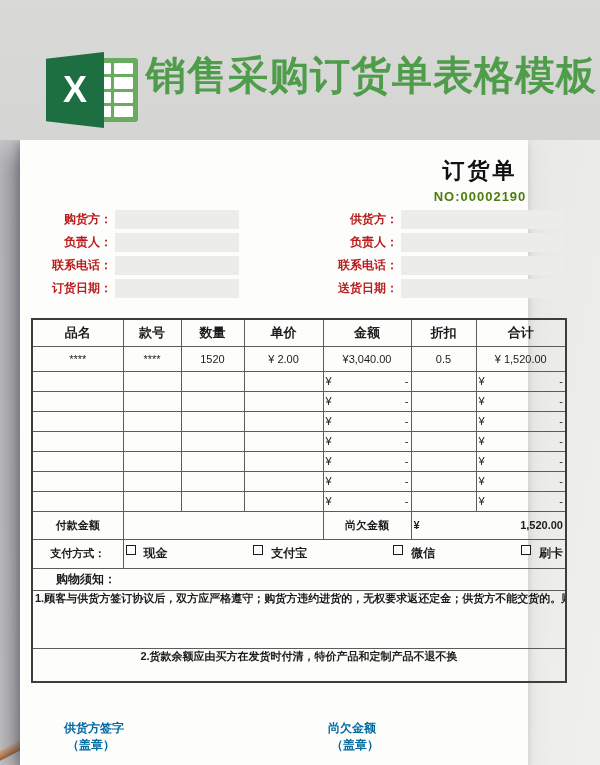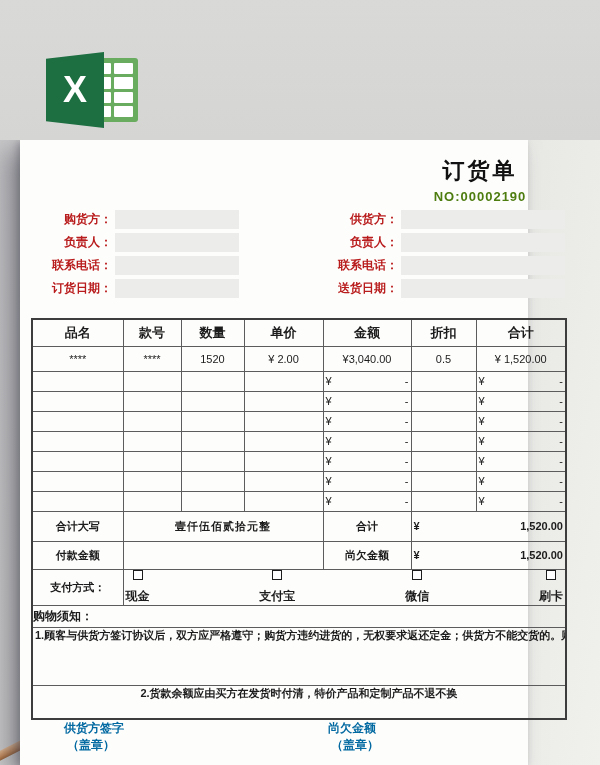--- a/index.html
+++ b/index.html
@@ -70,26 +70,26 @@
   tr.drow { height:25px; } tr.erow { height:20px; }
   td.money { padding:0 9px; }
   td.money .pair { display:flex; justify-content:space-between; align-items:center; }
   tr.sumA { height:30px; } tr.sumB { height:28px;padding-left:48px; } tr.payrow { height:29px; }
   .sumlbl { font-size:12px; font-weight:bold; }
   .sumval { font-size:12px; font-weight:bold; letter-spacing:1px; }
   td.sum-money { padding:0 10px; font-weight:bold; font-size:12px; }
   td.sum-money .pair { display:flex; justify-content:space-between; align-items:center; }
   td.paycell { padding:0 30px 0 40px; }
   .payline { display:flex; justify-content:space-between; align-items:center; }
-  .pay-opt { display:flex; align-items:center; gap:8px; font-size:12px;
-    font-weight:bold;flex-direction:column; }
+  .pay-opt { display:flex; align-items:flex-start; gap:8px; font-size:12px;
+    font-weight:bold; }
   .cb { display:inline-block; width:10px; height:10px;
     border:1.6px solid #1c1c1c; background:#fff; }
   tr.ntitle { height:20px; }
-  tr.ntitle td { text-align:left; font-size:12px; font-weight:bold; padding:2px 0; }
+  tr.ntitle td { text-align:left; font-size:12px; font-weight:bold; padding:2px 23px; }
   tr.nbody1 { height:58px; } tr.nbody2 { height:34px; }
   td.notice { text-align:left; vertical-align:top; padding:4px 7px;
     font-size:10.5px; font-weight:600; line-height:1.45;
     white-space:normal; color:#222; }
 
   
   .sig { position:absolute; top:580px; font-size:12px; font-weight:bold;
     color:#0369a1; line-height:17px; }
   .sig.s1 { left:44px; } .sig.s2 { left:308px; }
   .sig .seal { padding-left:3px; }
@@ -106,20 +106,21 @@
         <i></i>
         <i></i>
         <i></i>
         <i></i>
         <i></i>
     </div>
     <div class="logo-front">
       <span>X</span>
     </div>
   </div>
+  <div class="banner-title">销售采购订货单表格模板</div>
 </div>
 
 <div class="pencil"></div>
 
 <div class="paper">
 
   <div class="order-title">订货单</div>
   <div class="order-no">NO:00002190</div>
 
   <div class="f-label L fl0">购货方：</div>
@@ -305,31 +306,20 @@
           </td>
       <td></td>
       <td class="money">
             <span class="pair">
               <span>¥</span>
               <span>-</span>
             </span>
           </td>
     </tr>
 
-    <tr class="sumA">
-      <td class="sumlbl">合计大写</td>
-      <td colspan="3" class="sumval">壹仟伍佰贰拾元整</td>
-      <td class="sumlbl">合计</td>
-      <td colspan="2" class="sum-money">
-            <span class="pair">
-              <span>¥</span>
-              <span>1,520.00</span>
-            </span>
-          </td>
-    </tr>
 
     <tr class="sumB">
       <td class="sumlbl">付款金额</td>
       <td colspan="3"></td>
       <td class="sumlbl">尚欠金额</td>
       <td colspan="2" class="sum-money">
             <span class="pair">
               <span>¥</span>
               <span>1,520.00</span>
             </span>

